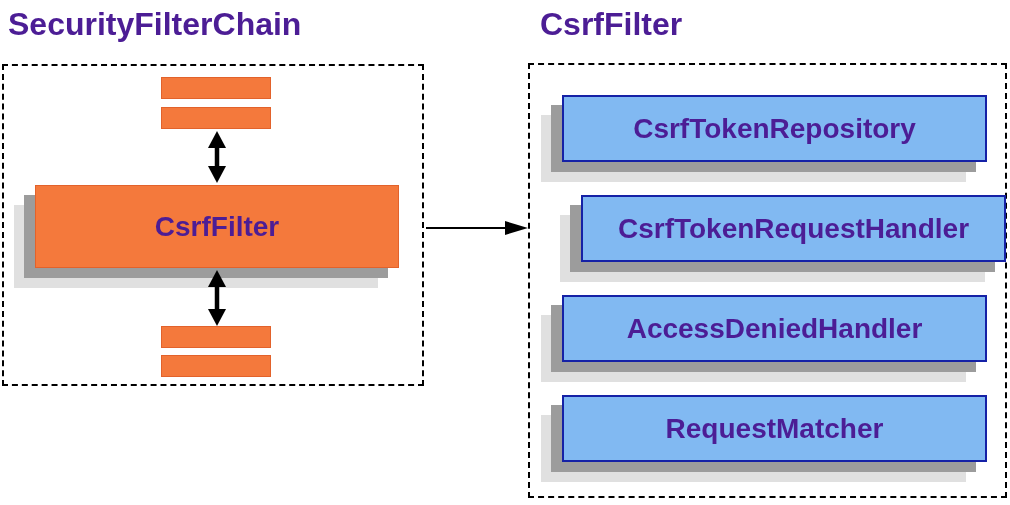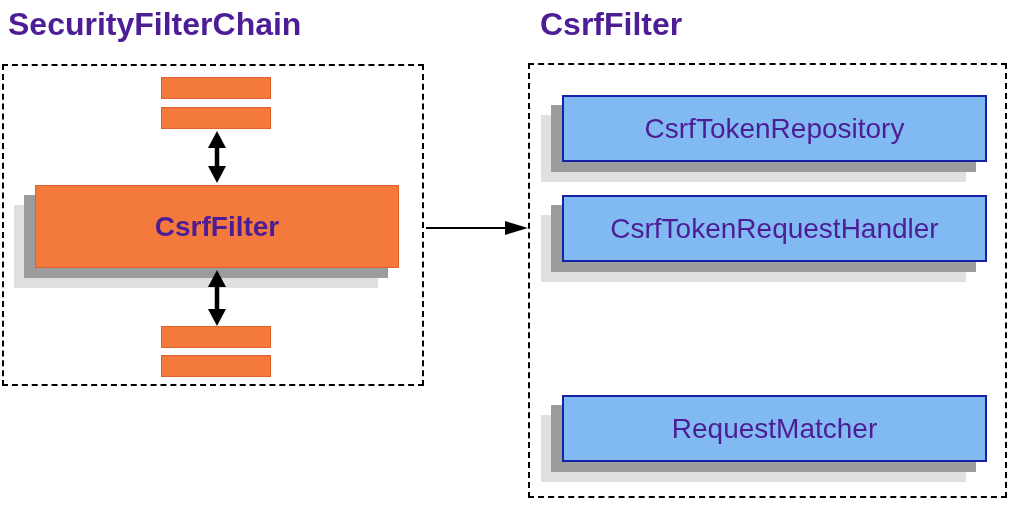--- a/index.html
+++ b/index.html
@@ -44,25 +44,25 @@
     box-shadow:-11px 10px 0 var(--shadow-dark), -21px 20px 0 var(--shadow-light);
   }
   .v-arrow{position:absolute;left:202px;width:22px;}
   #v-arrow-top{top:65px;height:52px;}
   #v-arrow-bottom{top:204px;height:56px;}
   .h-arrow{position:absolute;left:426px;top:219px;width:102px;height:18px;}
   .component{
     position:absolute;left:32px;width:425px;height:67px;box-sizing:border-box;
     background:var(--blue-fill);border:2px solid var(--blue-border);
     display:flex;align-items:center;justify-content:center;
-    font-size:28px;font-weight:normal;
+    font-size:28px;font-weight:bold;
     box-shadow:-11px 10px 0 var(--shadow-dark), -21px 20px 0 var(--shadow-light);
   }
   #component-1{top:30px;}
-  #component-2{top:130px;}
+  #component-2{top:130px;margin-left:19px;}
   #component-3{top:230px;}
   #component-4{top:330px;align-items:center;}
   svg{display:block;}
 </style>
 </head>
 <body>
 
 <div class="canvas">
 
   <div class="title" id="title-left">SecurityFilterChain</div>
@@ -108,19 +108,22 @@
   <div class="panel" id="panel-right">
 
     <div class="component" id="component-1">
       <span>CsrfTokenRepository</span>
     </div>
 
     <div class="component" id="component-2">
       <span>CsrfTokenRequestHandler</span>
     </div>
 
+    <div class="component" id="component-3">
+      <span>AccessDeniedHandler</span>
+    </div>
 
     <div class="component" id="component-4">
       <span>RequestMatcher</span>
     </div>
   </div>
 
 </div>
 
 </body></html>

